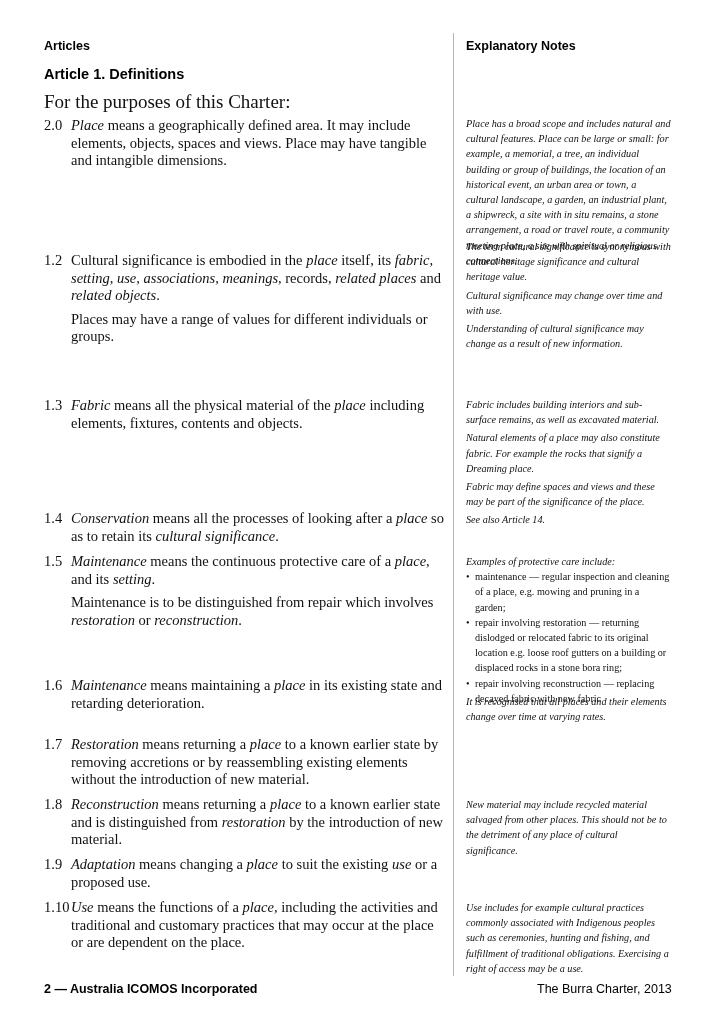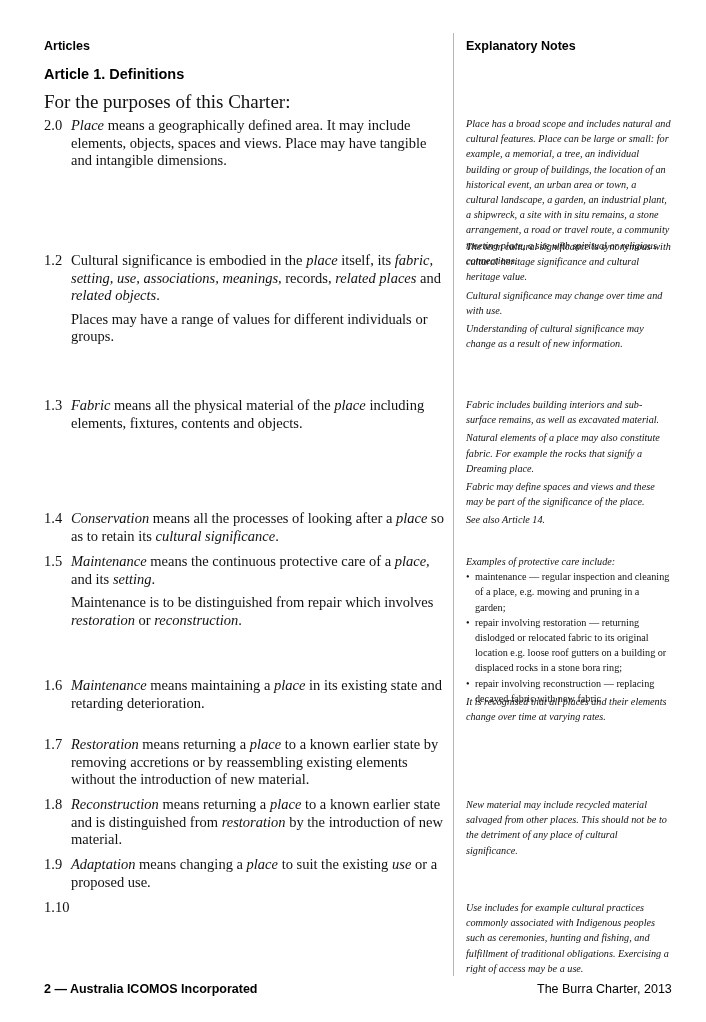--- a/index.html
+++ b/index.html
@@ -91,20 +91,23 @@
 
 <div class="art" style="top:856px;">
   <span class="num">1.9</span>
   <div class="txt">
       <p><i>Adaptation</i><span> means changing a </span><i>place</i><span> to suit the existing </span><i>use</i><span> or a proposed use.</span></p>
     </div>
 </div>
 
 <div class="art" style="top:899px;">
   <span class="num">1.10</span>
+  <div class="txt">
+      <p><i>Use</i><span> means the functions of a </span><i>place,</i><span> including the activities and traditional and customary practices that may occur at the place or are dependent on the place.</span></p>
+    </div>
 </div>
 
 <div class="note" style="top:116px;">
   <p>Place has a broad scope and includes natural and cultural features. Place can be large or small: for example, a memorial, a tree, an individual building or group of buildings, the location of an historical event, an urban area or town, a cultural landscape, a garden, an industrial plant, a shipwreck, a site with in situ remains, a stone arrangement, a road or travel route, a community meeting place, a site with spiritual or religious connections.</p>
 </div>
 
 <div class="note" style="top:239px;">
   <p>The term cultural significance is synonymous with cultural heritage significance and cultural heritage value.</p>
   <p>Cultural significance may change over time and with use.</p>
   <p>Understanding of cultural significance may change as a result of new information.</p>

